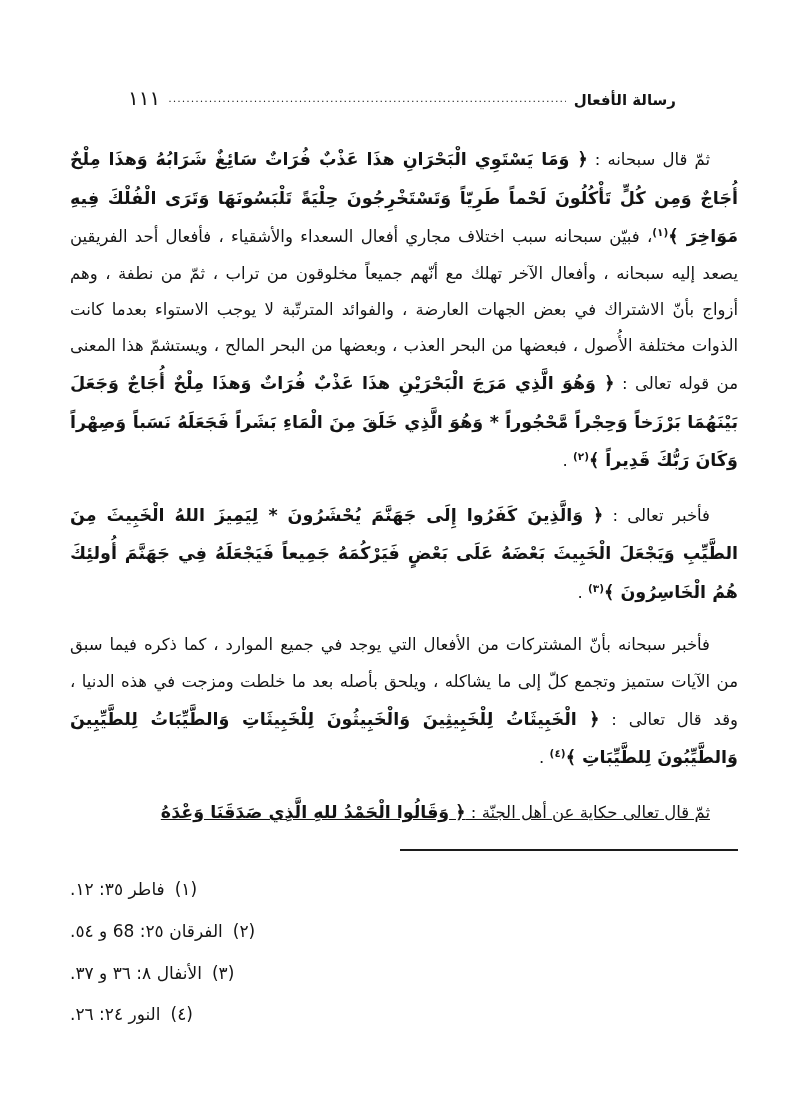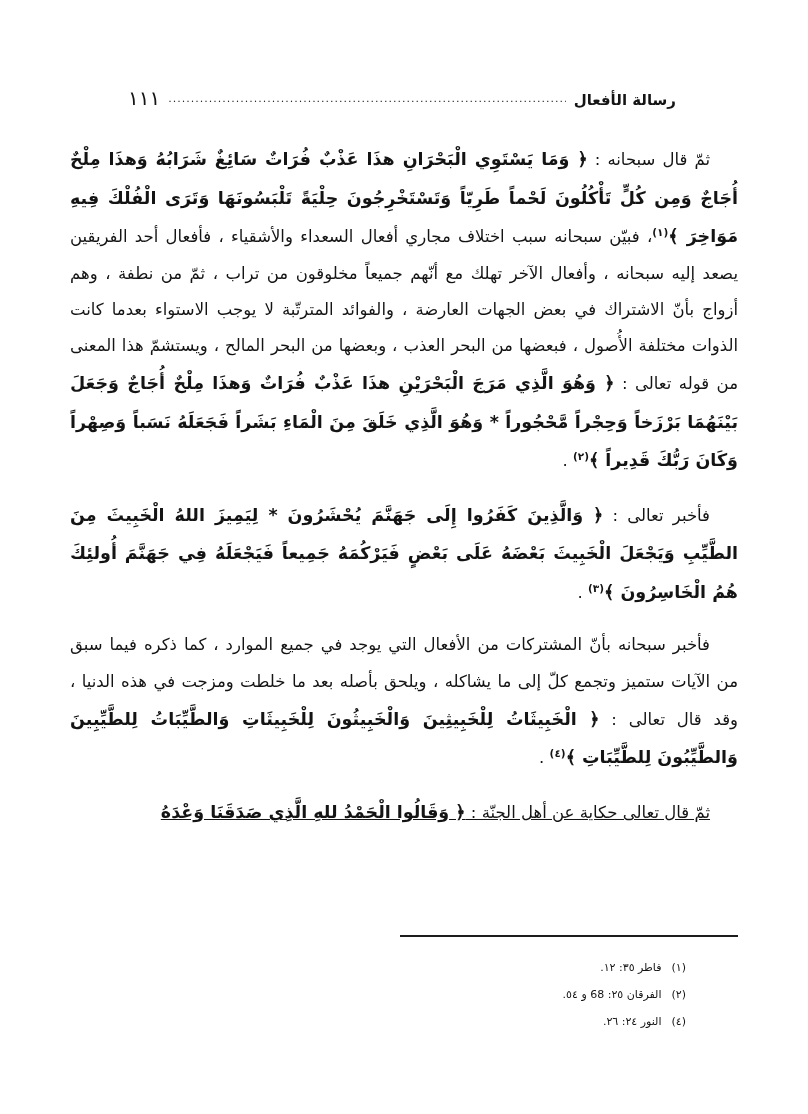--- a/index.html
+++ b/index.html
@@ -31,22 +31,22 @@
   .verse { font-weight:bold; font-size:17.5px; }
   .fnref {
     font-size:10.5px; vertical-align:super; font-weight:bold;
     white-space:nowrap; line-height:1;
   }
   .page-footer { margin-top:auto; }
   .fn-separator {
     width:338px; height:2px; background:#1c1c1c; margin-bottom:18px;
   }
   .footnote {
-    font-size:11px; line-height:2.45; padding-right:52px;
-    text-align:right;
+    font-size:17px; line-height:2.45; padding-right:52px;
+    text-align:left;
   }
   .fn-marker { margin-left:10px; }
 </style>
 </head>
 <body>
 
 <div class="page">
 
   <header class="page-header">
     <span class="book-title">رسالة الأفعال</span>
@@ -70,19 +70,22 @@
     <div class="fn-separator"></div>
 
     <div class="footnote">
       <span class="fn-marker">(١)</span><span>فاطر ٣٥: ١٢.</span>
     </div>
 
     <div class="footnote">
       <span class="fn-marker">(٢)</span><span>الفرقان ٢٥: 68 و ٥٤.</span>
     </div>
 
+    <div class="footnote">
+      <span class="fn-marker">(٣)</span><span>الأنفال ٨: ٣٦ و ٣٧.</span>
+    </div>
 
     <div class="footnote">
       <span class="fn-marker">(٤)</span><span>النور ٢٤: ٢٦.</span>
     </div>
   </footer>
 
 </div>
 
 </body></html>

